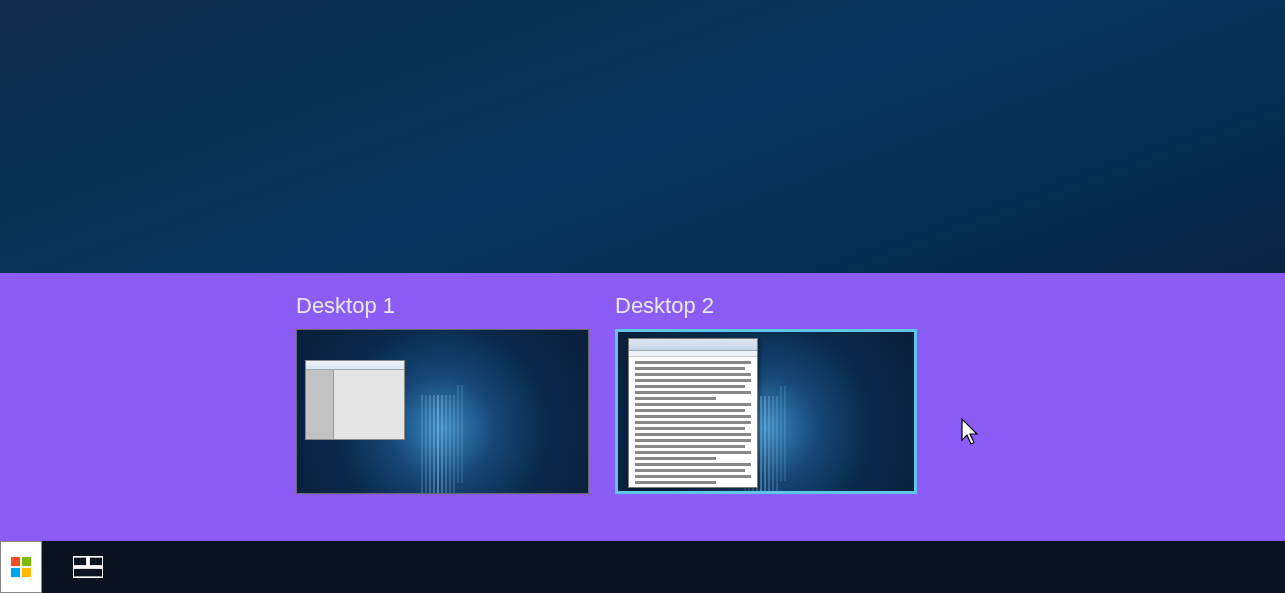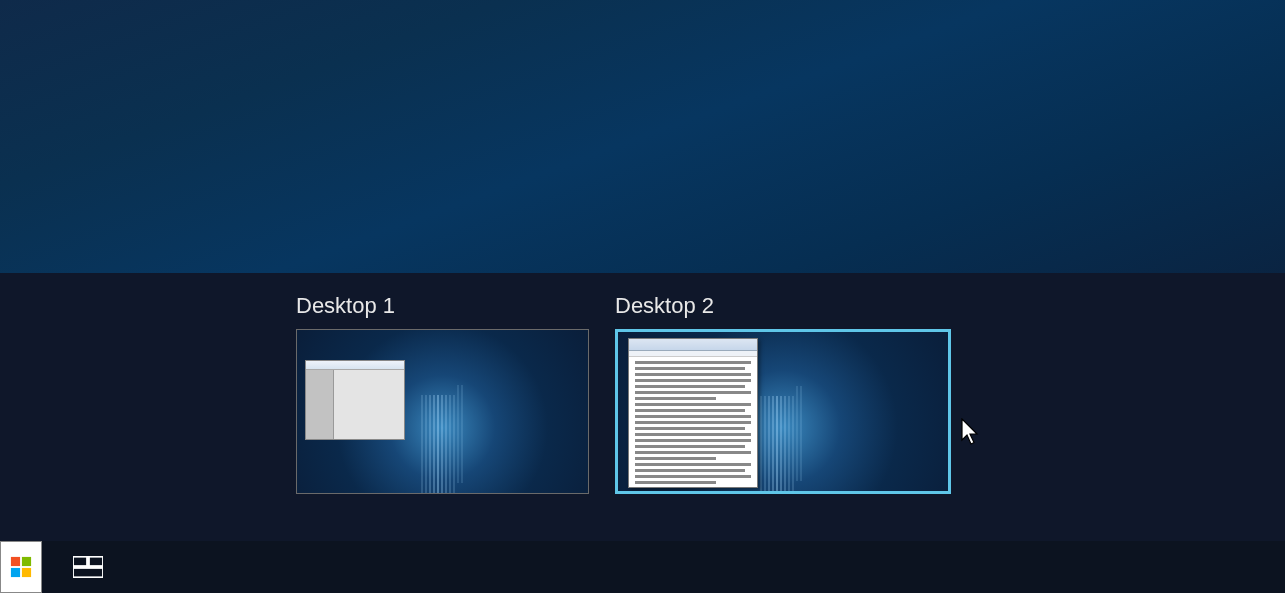--- a/index.html
+++ b/index.html
@@ -16,32 +16,32 @@
       top: 0; left: 0; right: 0;
       height: 273px;
       background: linear-gradient(160deg, #0f2a4a 0%, #0a3050 25%, #073660 50%, #062e52 75%, #0a2442 100%);
       z-index: 1;
     }
     .tv-panel {
       position: absolute;
       top: 273px;
       left: 0; right: 0;
       height: 268px;
-      background: #0f172a;
+      background: #8b5cf6;
       z-index: 2;
     }
     .desktop-tile {
       position: absolute;
       top: 0;
       width: 304px;
       height: 200px;
       color: #e8e8e8;
     }
     .desktop-tile.d1 { left: 296px; width: 293px; }
-    .desktop-tile.d2 { left: 615px; width: 336px; }
+    .desktop-tile.d2 { left: 615px; width: 302px; }
     .tile-label {
       font-size: 22px;
       font-weight: 400;
       color: #e8e8e8;
       margin-bottom: 10px;
       padding-top: 20px;
     }
     .tile-thumb {
       position: relative;
       height: 165px;

